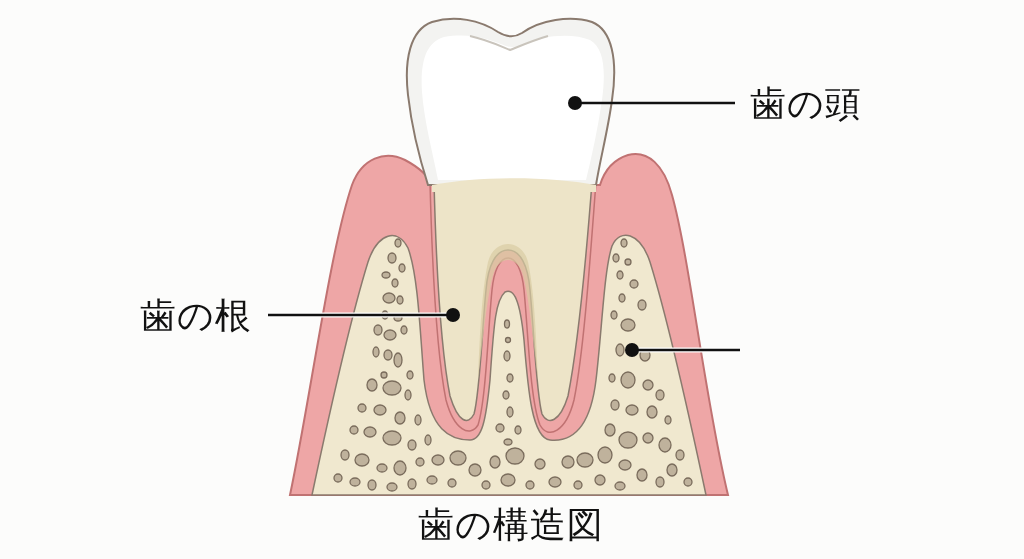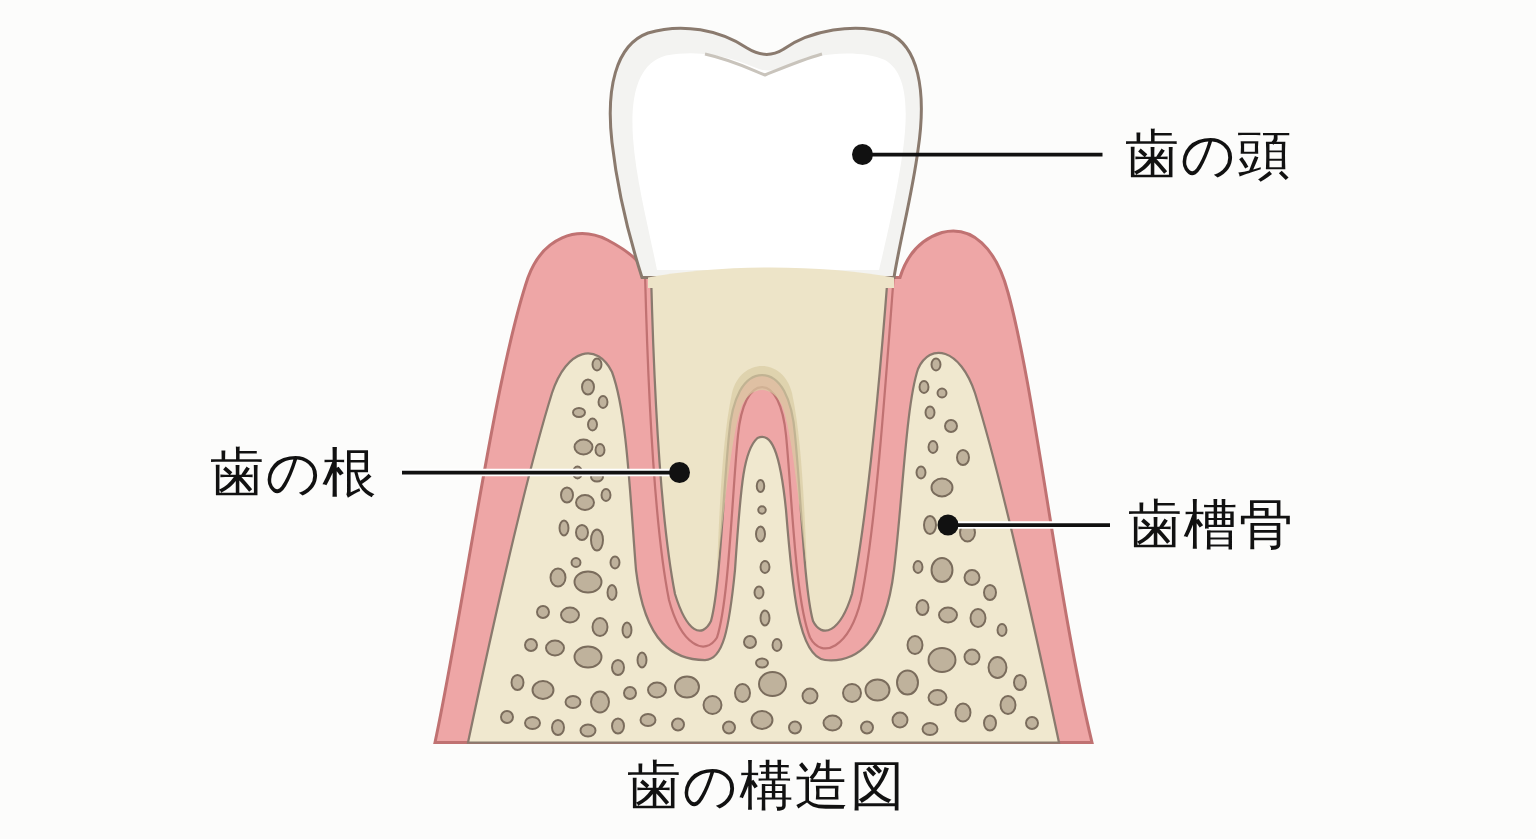--- a/index.html
+++ b/index.html
@@ -173,15 +173,14 @@
     </g>
     <g>
       <line x1="632" y1="350" x2="740" y2="350" stroke="#fff" stroke-width="5"></line>
       <line x1="632" y1="350" x2="740" y2="350" stroke="#111" stroke-width="2.5"></line>
       <circle cx="632" cy="350" r="7" fill="#111"></circle>
     </g>
   </svg>
 
   <div class="label" style="left:750px; top:84px;">歯の頭</div>
   <div class="label" style="left:140px; top:296px;">歯の根</div>
-  <div class="label" style="left:752px; top:331px;">歯槽骨</div>
   <div class="label title" style="left:418px; top:505px;">歯の構造図</div>
 </div>
 
 </body></html>

